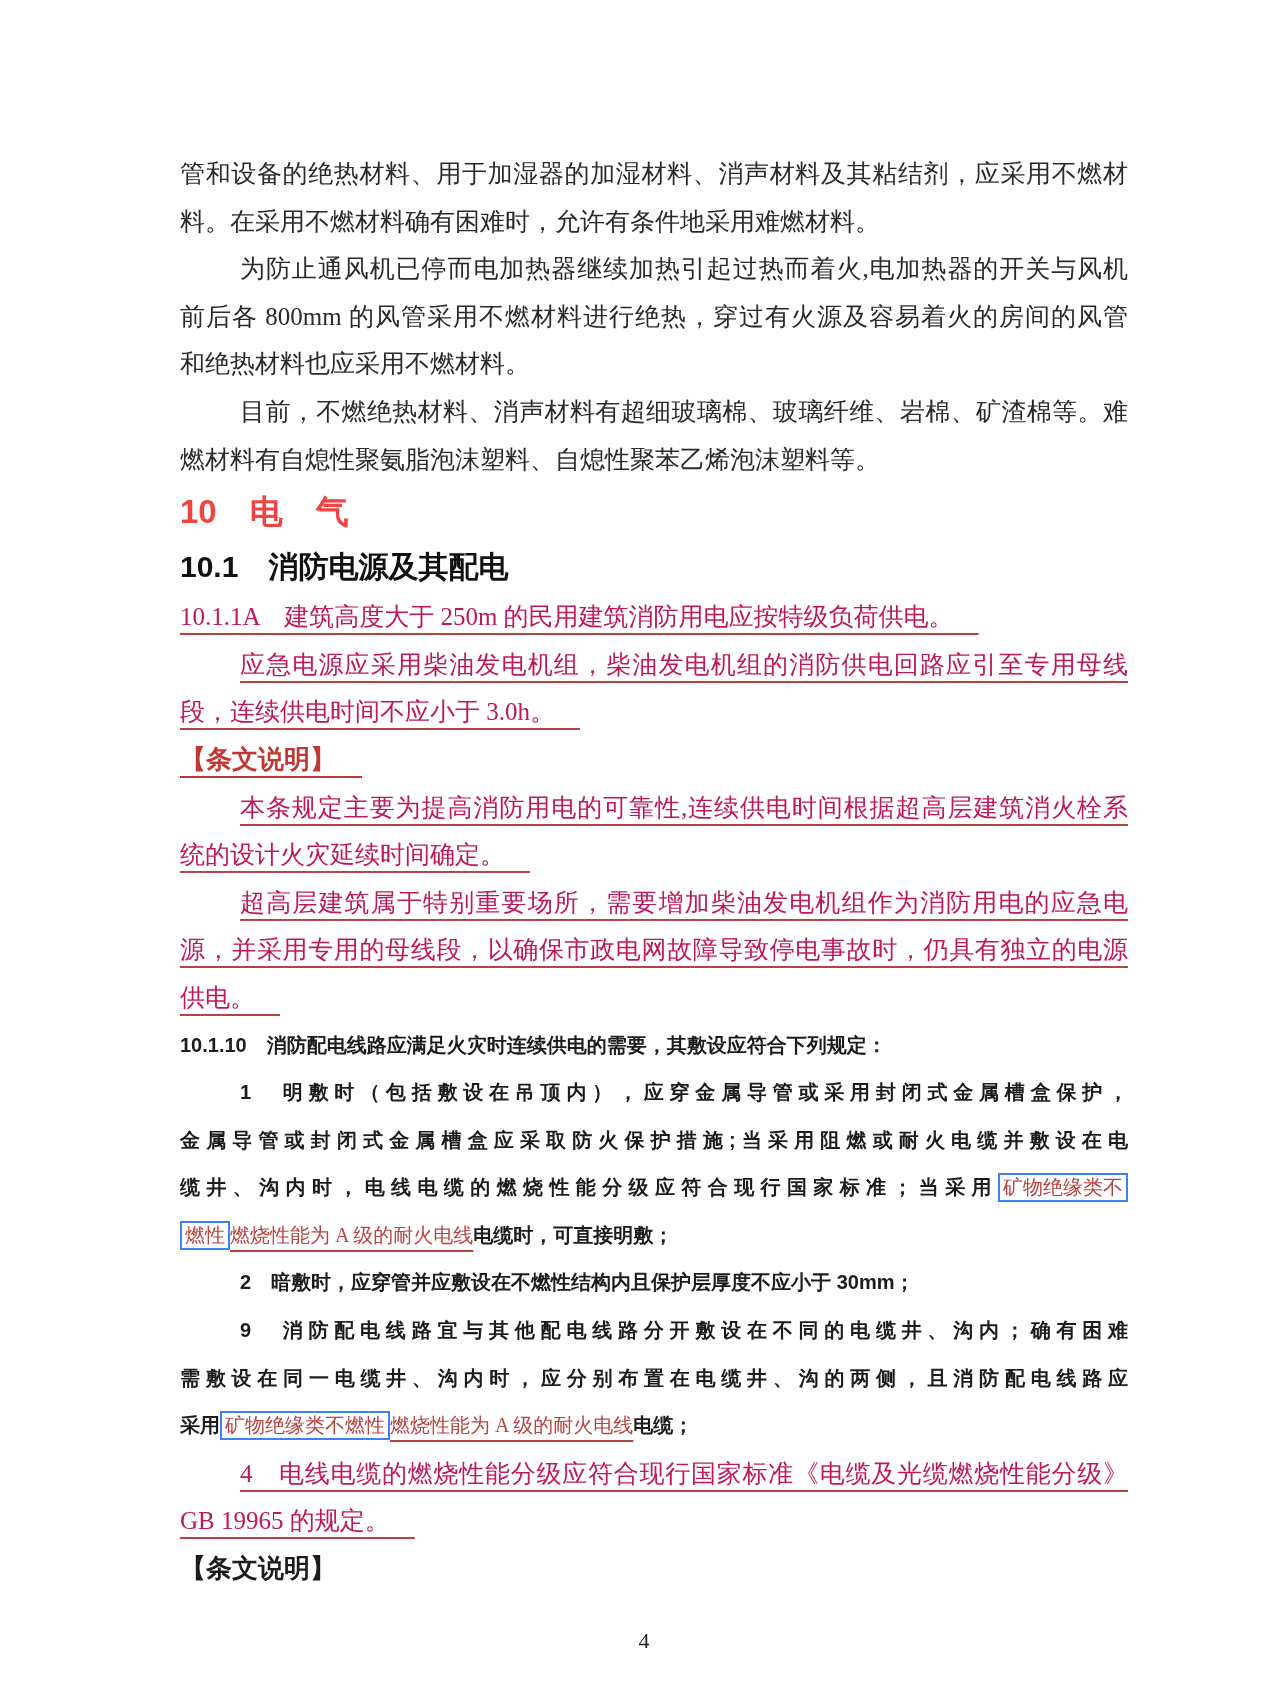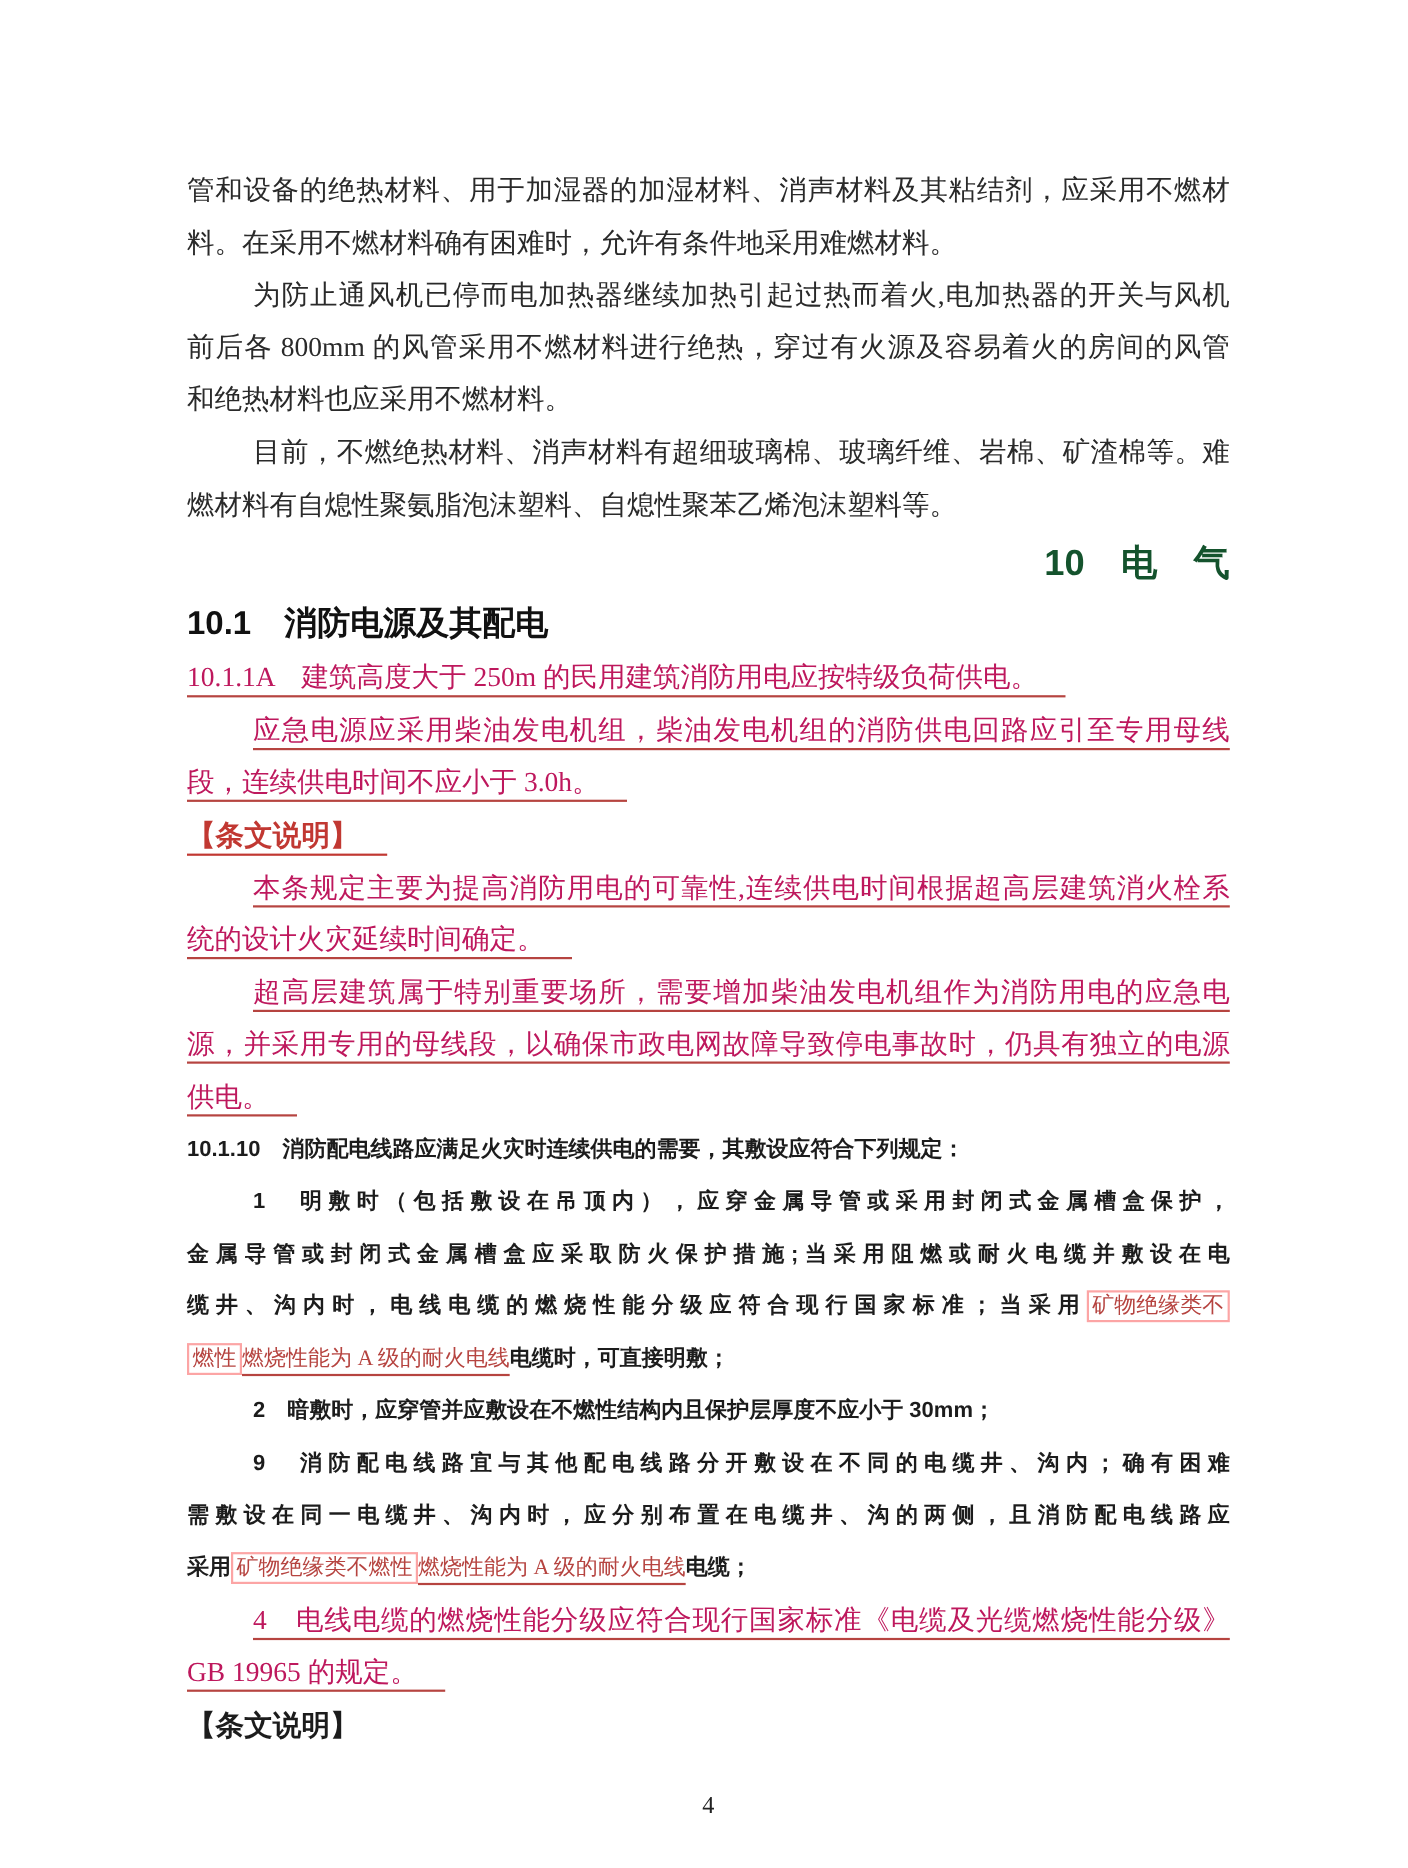--- a/index.html
+++ b/index.html
@@ -1,21 +1,21 @@
 <!DOCTYPE html>
 <html><head>
 <meta charset="utf-8">
 <style>
   html,body { margin:0; padding:0; background:#ffffff; }
   .page {
     position:relative; width:1280px; height:1698px;
     background:#ffffff; overflow:hidden;
     font-family:"Liberation Serif","DejaVu Serif",serif;
   }
-  .content { position:absolute; left:170px; top:150px; width:948px; }
+  .content { position:absolute; left:180px; top:150px; width:948px; }
 
   .line {
     height:47.6px; line-height:47.6px; white-space:nowrap;
     font-family:"Liberation Serif","DejaVu Serif",serif;
     font-size:25px; color:#2a2a2a;
   }
   .indent { padding-left:60px; }
   .fill { text-align:justify; text-align-last:justify; text-justify:inter-character; }
 
   .bodyred {
@@ -38,23 +38,23 @@
     color:#1c1c1c;
     font-family:"Liberation Sans","DejaVu Sans",sans-serif;
     font-weight:bold; font-size:26px;
   }
   .clause {
     color:#1c1c1c;
     font-family:"Liberation Sans","DejaVu Sans",sans-serif;
     font-weight:600; font-size:20px;
   }
   .h1 {
-    height:57px; line-height:57px; text-align:right;
+    height:57px; line-height:57px; text-align:left;
     font-family:"Liberation Sans","DejaVu Sans",sans-serif;
-    font-weight:bold; font-size:33px; color:#14532d;
+    font-weight:bold; font-size:33px; color:#ef4444;
   }
   .h2 {
     height:53px; line-height:53px; text-align:left;
     font-family:"Liberation Sans","DejaVu Sans",sans-serif;
     font-weight:bold; font-size:30px; color:#111111;
   }
 
   .seg-k { }
   .seg-r {
     color:#b64440;
@@ -62,21 +62,21 @@
     font-weight:normal;
     text-decoration:underline;
     text-decoration-color:#b64440;
     text-decoration-thickness:1.5px;
     text-underline-offset:8px;
   }
   .seg-box {
     color:#b64440;
     font-family:"Liberation Serif","DejaVu Serif",serif;
     font-weight:normal;
-    border:2px solid #fca5a5;
+    border:2px solid #3b82f6;
     padding:1px 3px;
     display:inline-block;
     line-height:1.15;
     vertical-align:baseline;
   }
 
   .page-number {
     position:absolute; left:170px; top:1628px; width:948px;
     text-align:center; font-size:22px; color:#222222;
     font-family:"Liberation Serif","DejaVu Serif",serif;

